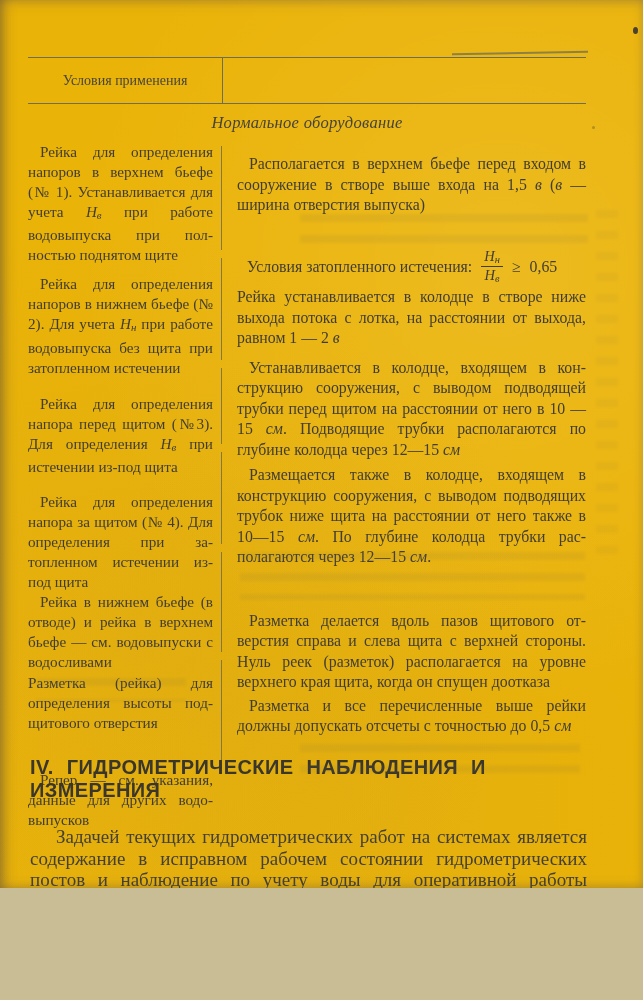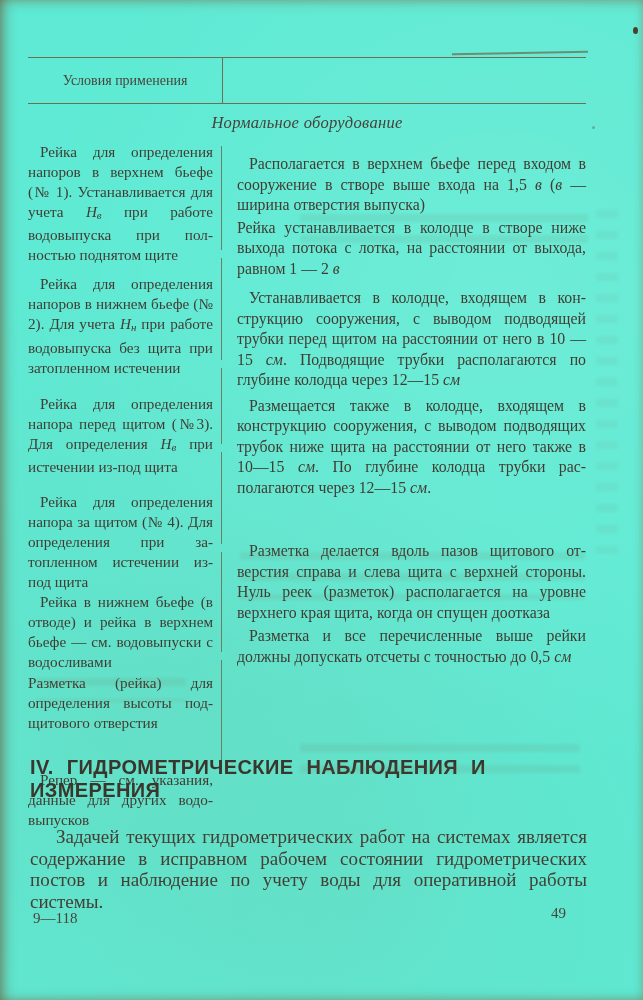--- a/index.html
+++ b/index.html
@@ -1,19 +1,19 @@
 <!DOCTYPE html>
 <html><head>
 <meta charset="utf-8">
 <style>
   html,body{margin:0;padding:0;background:#c9bd96;}
   .sheet{
     position:relative;
-    width:643px;height:1000px;
-    background:#5eead4;
+    width:643px;height:888px;
+    background:#eab308;
     overflow:hidden;
     font-family:"Liberation Serif","DejaVu Serif",serif;
     color:#413d33;
     box-shadow:
       inset 10px 0 14px -8px rgba(105,87,52,.75),
       inset -6px 0 10px -6px rgba(130,110,70,.35),
       inset 0 8px 14px -8px rgba(130,110,70,.55),
       inset 0 -8px 12px -8px rgba(130,110,70,.45);
   }
   .sheet::before{ 
@@ -113,20 +113,29 @@
         <p class="p ind L2"><span>Рейка для определения напора перед щитом (№3). Для определения </span><span class="r-i">Н</span><span class="r-sub">в</span><span> при истечении из-под щита</span></p>
         <p class="p ind L3"><span>Рейка для определения напора за щитом (№ 4). Для определения при за­топленном истечении из-под щита</span></p>
         <p class="p ind L4"><span>Рейка в нижнем бьефе (в отводе) и рейка в верх­нем бьефе — см. водо­выпуски с водосливами</span></p>
         <p class="p L5"><span>Разметка (рейка) для определения высоты под­щитового отверстия</span></p>
         <p class="p ind L6"><span>Репер — см. указания, данные для других водо­выпусков</span></p>
       </div>
 
       <div class="col-right">
         <p class="p ind R0"><span>Располагается в верхнем бьефе перед входом в сооружение в створе выше входа на 1,5 </span><span class="r-i">в</span><span> (</span><span class="r-i">в</span><span> — ширина отверстия выпуска)</span></p>
 
+        <div class="p formula Rf">
+          <span>Условия затопленного истечения:</span>
+          <span class="frac">
+            <span class="num"><span class="r-i">Н</span><span class="r-sub">н</span></span>
+            <span class="den"><span class="r-i">Н</span><span class="r-sub">в</span></span>
+          </span>
+          <span>≥</span>
+          <span>0,65</span>
+        </div>
 
         <p class="p R1"><span>Рейка устанавливается в колодце в створе ниже выхода потока с лотка, на расстоянии от вы­хода, равном 1 — 2 </span><span class="r-i">в</span></p>
         <p class="p ind R2"><span>Устанавливается в колодце, входящем в кон­струкцию сооружения, с выводом подводящей трубки перед щитом на расстоянии от него в 10 — 15 </span><span class="r-i">см</span><span>. Подводящие трубки располагаются по глубине колодца через 12—15 </span><span class="r-i">см</span></p>
         <p class="p ind R3"><span>Размещается также в колодце, входящем в конструкцию сооружения, с выводом подводящих трубок ниже щита на расстоянии от него также в 10—15 </span><span class="r-i">см</span><span>. По глубине колодца трубки рас­полагаются через 12—15 </span><span class="r-i">см</span><span>.</span></p>
         <p class="p ind R4"><span>Разметка делается вдоль пазов щитового от­верстия справа и слева щита с верхней стороны. Нуль реек (разметок) располагается на уровне верхнего края щита, когда он спущен доотказа</span></p>
         <p class="p ind R5"><span>Разметка и все перечисленные выше рейки должны допускать отсчеты с точностью до 0,5 </span><span class="r-i">см</span></p>
       </div>
     </div>
   </div>
 

